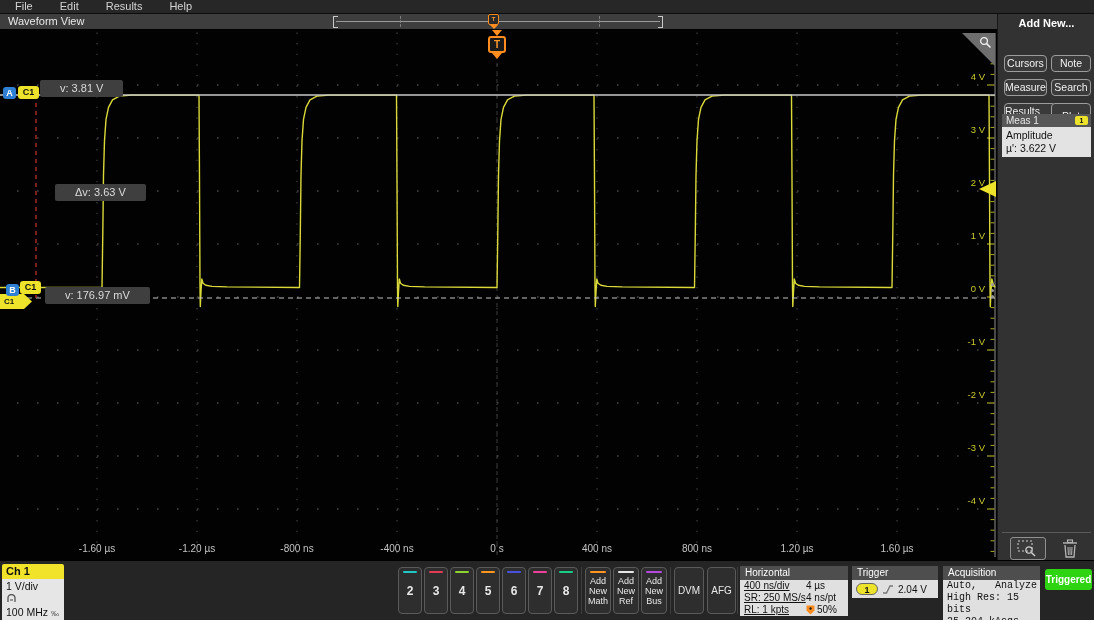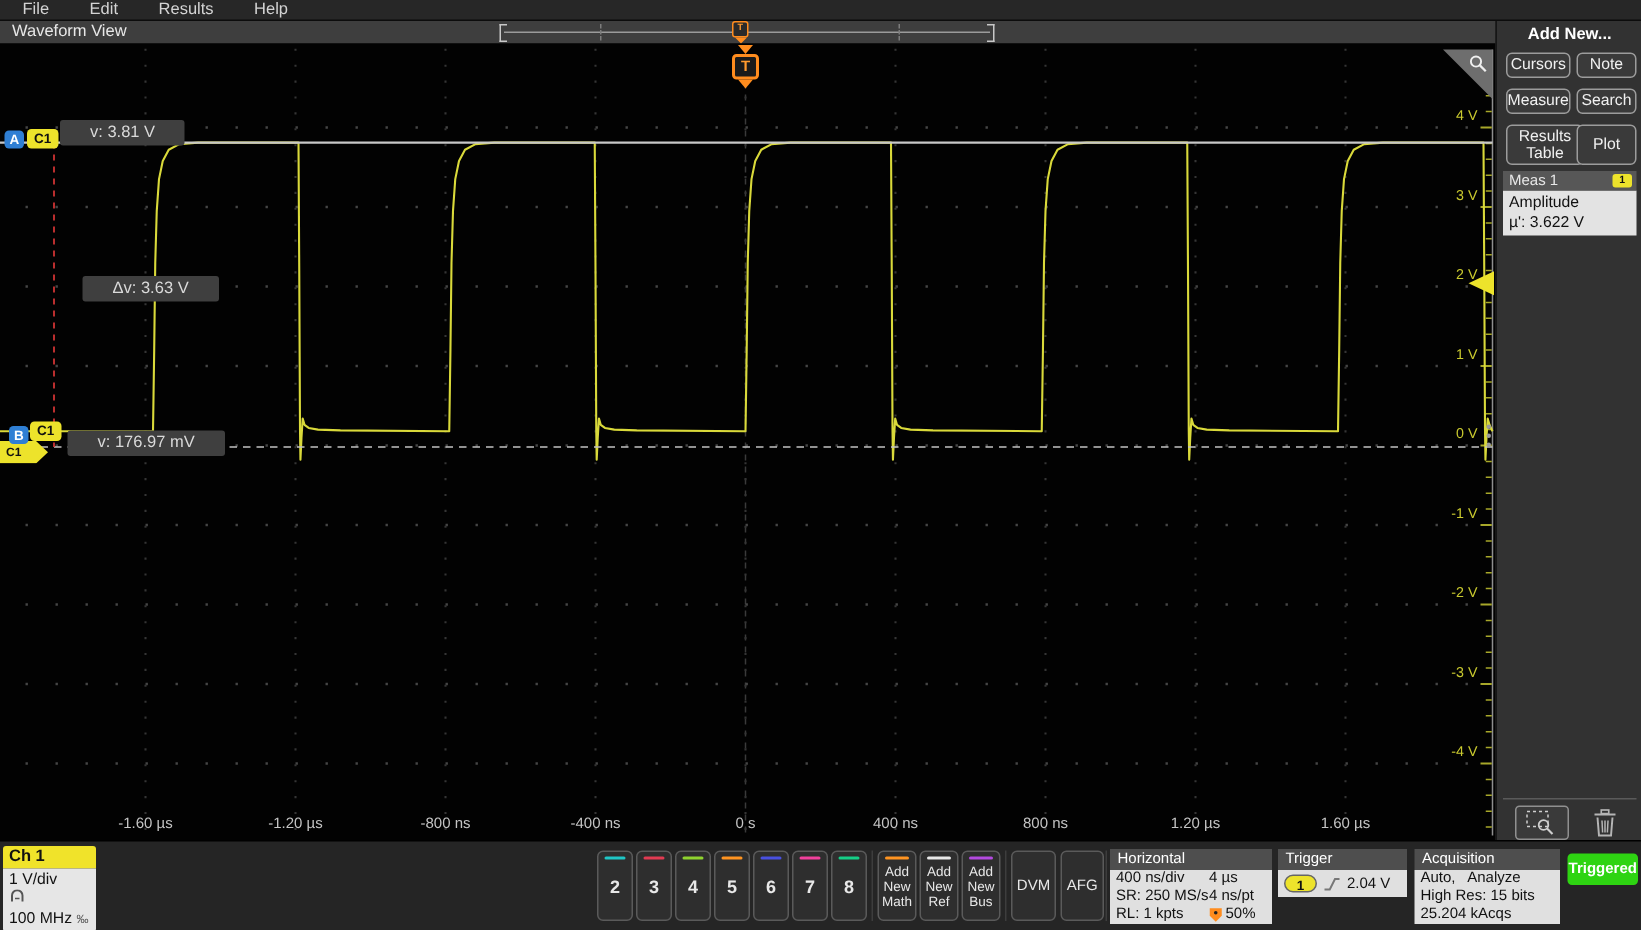--- a/index.html
+++ b/index.html
@@ -29,21 +29,21 @@
   #trig-flag{position:absolute;left:487px;top:1px;width:20px;z-index:5;}
   #trig-flag .ftri{width:0;height:0;margin:0 auto;border-left:5px solid transparent;border-right:5px solid transparent;border-top:6px solid #ff8c1e;}
   #trig-flag .fbox{width:14px;height:13px;margin:0 auto;border:2px solid #ff8c1e;border-radius:3px;background:#1a1a1a;color:#ff9a2e;font-size:10px;font-weight:bold;line-height:13px;text-align:center;}
   #corner-fold{position:absolute;right:2px;top:4px;width:0;height:0;border-top:33px solid #6e6e6e;border-left:33px solid transparent;z-index:3;}
   #corner-mag{position:absolute;right:5px;top:7px;z-index:4;}
   #grip{position:absolute;left:991px;top:251px;width:4px;z-index:4;}
   #grip .dot{width:3px;height:3px;border-radius:50%;background:#9a9a9a;margin:3px 0;}
   
   #right-panel{position:absolute;left:997px;top:14px;width:97px;height:546px;background:#323232;border-left:1px solid #161616;box-sizing:border-box;}
   #rp-title{position:absolute;left:0;top:3px;width:97px;text-align:center;color:#fff;font-size:11px;font-weight:bold;}
-  .rbtn{position:absolute;background:#3a3a3a;border:1px solid #9c9c9c;border-radius:4px;color:#f0f0f0;font-size:10.5px;display:flex;align-items:center;justify-content:center;text-align:center;line-height:11px;box-sizing:border-box;}
+  .rbtn{position:absolute;background:#3a3a3a;border:1px solid #9c9c9c;border-radius:4px;color:#f0f0f0;font-size:10.5px;display:flex;align-items:center;justify-content:center;text-align:left;line-height:11px;box-sizing:border-box;margin-top:20px;}
   #meas-panel{position:absolute;left:4px;top:100px;width:89px;}
   #meas-head{height:13px;background:#575757;color:#e8e8e8;font-size:10px;line-height:13px;padding:0 4px;position:relative;}
   #meas-badge{position:absolute;right:3px;top:2px;width:13px;height:9px;background:#ede32b;border-radius:2px;color:#111;font-size:7px;font-weight:bold;line-height:9px;text-align:center;}
   #meas-body{background:#e3e3e3;color:#111;font-size:10.5px;line-height:13px;padding:2px 4px;}
   #rp-sep{position:absolute;left:4px;top:518px;width:89px;height:1px;background:#5a5a5a;}
   #rp-zoom-btn{position:absolute;left:12px;top:523px;width:36px;height:23px;background:#3a3a3a;border:1px solid #909090;border-radius:3px;display:flex;align-items:center;justify-content:center;box-sizing:border-box;}
   #rp-trash{position:absolute;left:60px;top:523px;width:24px;height:23px;display:flex;align-items:center;justify-content:center;}
   
   #bottom-bar{position:absolute;left:0;top:560px;width:1094px;height:60px;background:#252525;border-top:1px solid #000;box-sizing:border-box;}
   #ch1-badge{position:absolute;left:2px;top:3px;width:62px;}
@@ -51,24 +51,24 @@
   #ch1-body{background:#e6e6e6;color:#111;font-size:10.5px;line-height:13px;padding:1px 4px 2px 4px;border-radius:0 0 2px 2px;}
   .chbtn{position:absolute;top:6px;width:24px;height:47px;background:#2e2e2e;border:1px solid #5a5a5a;border-radius:4px;color:#e8e8e8;font-size:12px;font-weight:bold;display:flex;align-items:center;justify-content:center;box-sizing:border-box;}
   .stripe{position:absolute;top:3px;left:4px;right:4px;height:2px;border-radius:1px;}
   .addbtn{position:absolute;top:6px;width:26px;height:47px;background:#2e2e2e;border:1px solid #5a5a5a;border-radius:4px;color:#e8e8e8;font-size:9px;display:flex;align-items:center;justify-content:center;text-align:center;line-height:10px;box-sizing:border-box;padding:2px 1px;}
   .fnbtn{position:absolute;top:6px;width:30px;height:47px;background:#2e2e2e;border:1px solid #5a5a5a;border-radius:4px;color:#e8e8e8;font-size:10px;display:flex;align-items:center;justify-content:center;box-sizing:border-box;}
   .bb-divider{position:absolute;top:6px;width:1px;height:47px;background:#3d3d3d;}
   .panel{position:absolute;top:5px;}
   .panel-h{height:14px;background:#4e4e4e;color:#fff;font-size:10px;line-height:14px;padding:0 5px;}
   .panel-b{background:#e0e0e0;color:#111;font-size:10px;}
   .hrow{display:flex;line-height:12px;padding:0 4px;}
-  .hrow .c1{flex:0 0 62px;}
+  .hrow .c1{flex:0 0 62px;text-decoration:underline;}
   #trig-body{display:flex;align-items:center;gap:4px;height:18px;padding:0 4px;}
   #trig-src{width:22px;height:12px;background:#ede32b;border:1px solid #666;border-radius:6px;color:#111;font-size:9px;font-weight:bold;line-height:12px;text-align:center;box-sizing:border-box;}
-  .acq-row{line-height:12px;padding:0 4px;}
+  .acq-row{line-height:12px;padding:0 4px;font-family:Liberation Mono, monospace;}
   .pre{white-space:pre;}
   #triggered-badge{position:absolute;left:1045px;top:8px;width:47px;height:21px;border-radius:3px;color:#fff;font-size:10px;font-weight:bold;display:flex;align-items:center;justify-content:center;}
   .ic-gray{color:#555;}
 </style>
 </head>
 <body>
 
 <div id="app">
 
   <div id="menu-bar">

